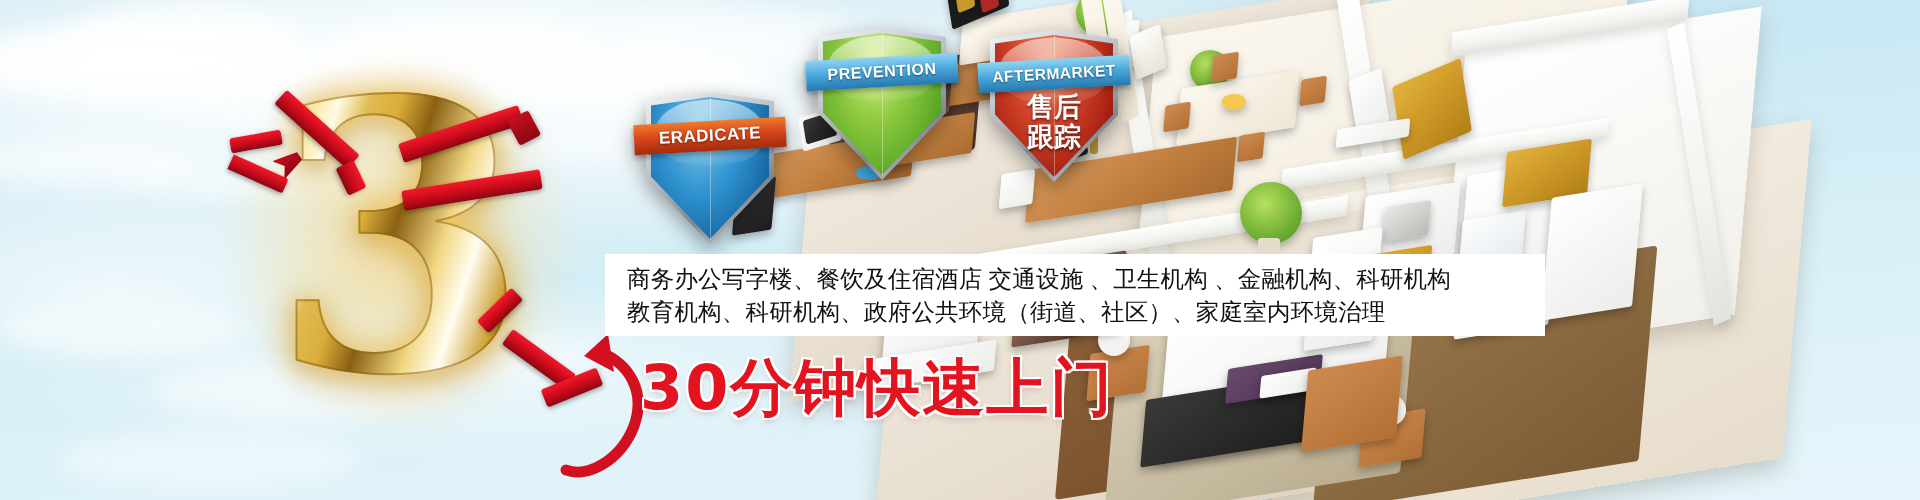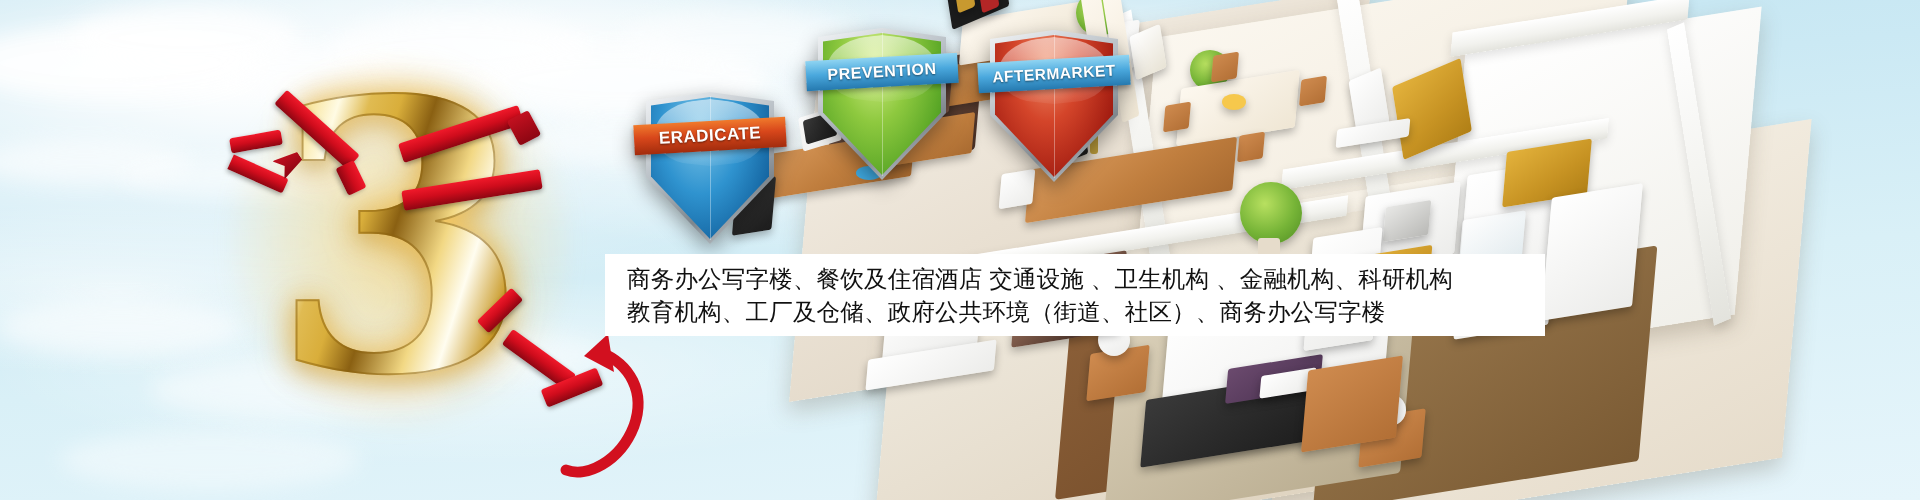--- a/index.html
+++ b/index.html
@@ -144,21 +144,21 @@
   #shield-aftermarket .band { background:linear-gradient(180deg,#8fd4f2 0%, #4aa8dd 48%, #2579af 100%); font-size:15.5px; }
 
   
   #text-panel {
     position:absolute; left:605px; top:254px; width:940px; height:82px;
     background:#ffffff;
     padding:9px 0 0 22px;
   }
   #text-panel .line {
     color:#111; font-weight:500;
-    font-family:Liberation Sans, sans-serif;
+    font-family:Liberation Serif, serif;
     font-size:23.5px; line-height:33px; white-space:nowrap;
     letter-spacing:.2px;
   }
 
   
   #headline {
     position:absolute; left:640px; top:352px;
     font-family:"DejaVu Sans", sans-serif;
     font-weight:700; font-size:62px; line-height:72px;
     color:#e3131f; letter-spacing:2px; white-space:nowrap;
@@ -323,21 +323,26 @@
     <div class="split"></div>
     <div class="band">PREVENTION</div>
   </div>
 
   <div class="shield" id="shield-aftermarket">
     <div class="rim"></div>
     <div class="face"></div>
     <div class="gloss"></div>
     <div class="split"></div>
     <div class="band">AFTERMARKET</div>
+    <div class="cn">
+      <span>售后</span>
+      <span>跟踪</span>
+    </div>
   </div>
 
   <div id="text-panel">
     <div class="line">商务办公写字楼、餐饮及住宿酒店 交通设施 、卫生机构 、金融机构、科研机构</div>
-    <div class="line">教育机构、工厂及仓储、政府公共环境（街道、社区）、商务办公写字楼</div>
-  </div>
-
+    <div class="line">教育机构、科研机构、政府公共环境（街道、社区）、家庭室内环境治理</div>
+  </div>
+
+  <div id="headline">30分钟快速上门</div>
 
 </div>
 
 </body></html>

